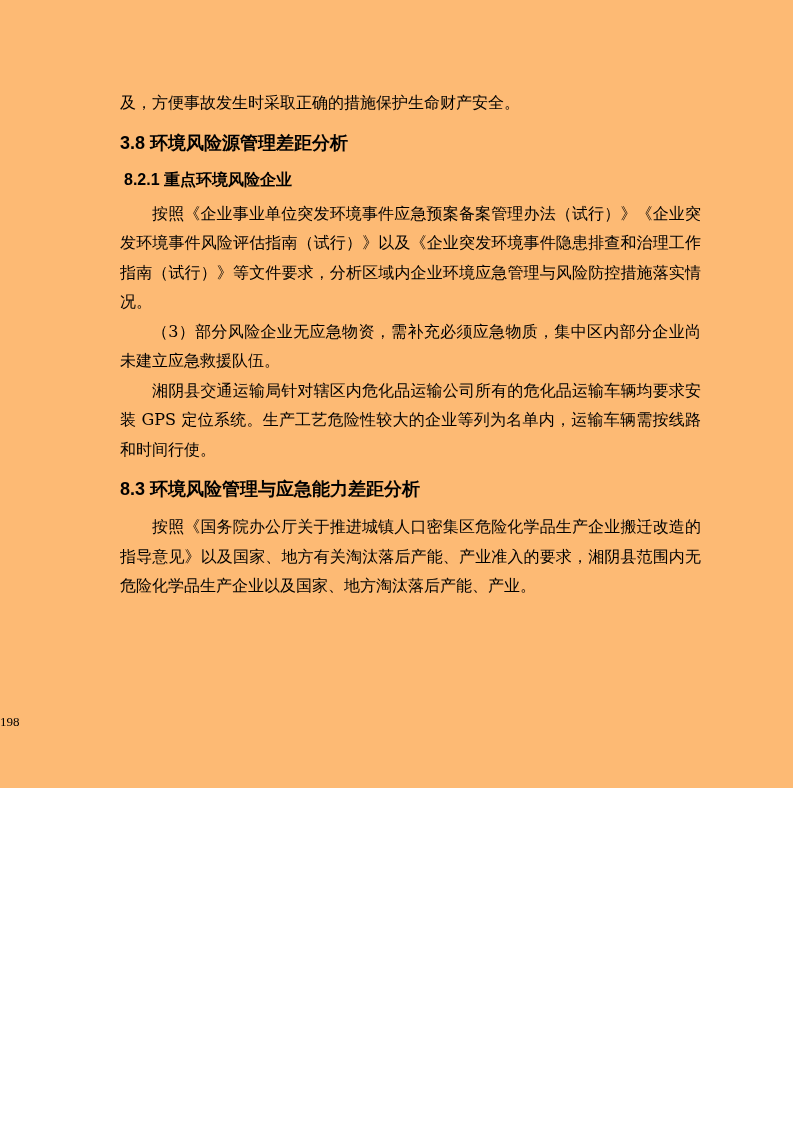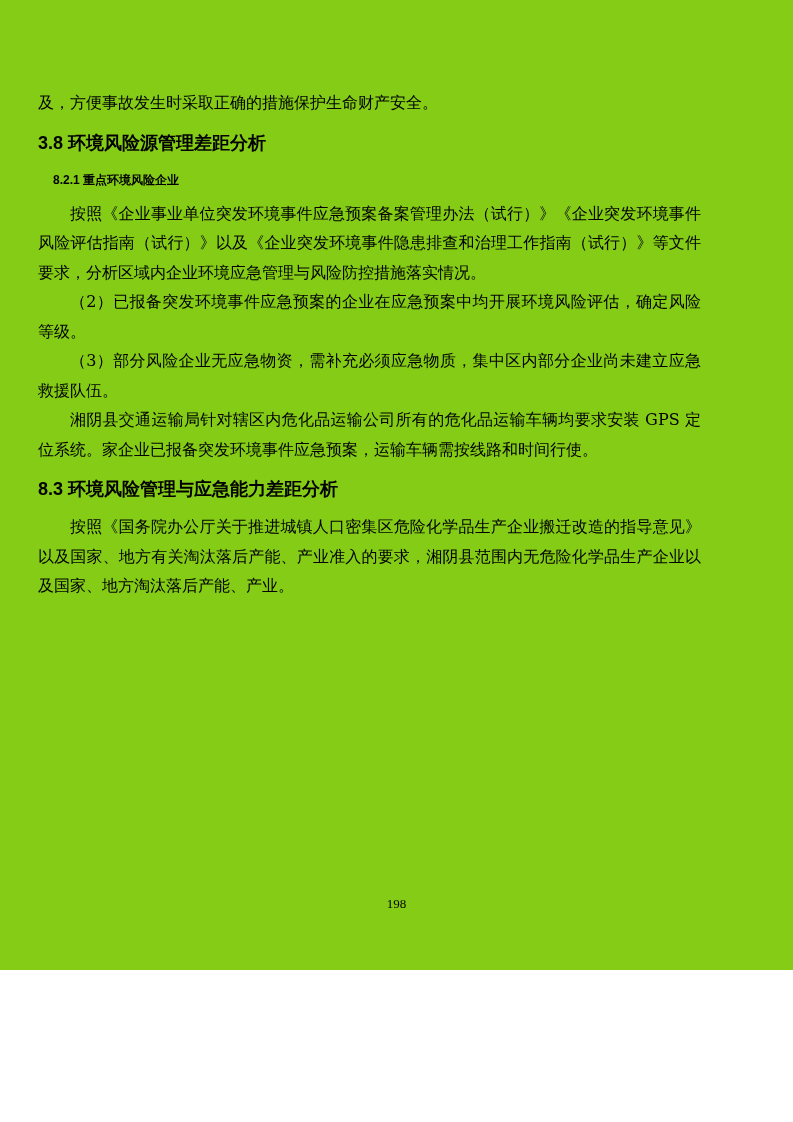--- a/index.html
+++ b/index.html
@@ -2,25 +2,25 @@
 <html><head>
   <meta charset="utf-8">
   <style>
     html, body {
       margin: 0;
       padding: 0;
       background: #ffffff;
     }
     .doc-page {
       width: 793px;
-      height: 970px;
-      background: #84cc16;
+      height: 788px;
+      background: #fdba74;
       position: relative;
       box-sizing: border-box;
-      padding: 88px 92px 0 38px;
+      padding: 88px 92px 0 120px;
       font-family: "DejaVu Serif", "Liberation Serif", serif;
       color: #000000;
       overflow: hidden;
     }
     .para {
       font-size: 16px;
       line-height: 29.5px;
       text-align: justify;
       margin: 0;
       text-indent: 2em;
@@ -31,57 +31,56 @@
     }
     .h2 {
       font-family: "Liberation Sans", "DejaVu Sans", sans-serif;
       font-size: 18px;
       font-weight: bold;
       line-height: 30px;
       margin: 10px 0 8px 0;
     }
     .h3 {
       font-family: "Liberation Sans", "DejaVu Sans", sans-serif;
-      font-size: 12px;
+      font-size: 16px;
       font-weight: bold;
       line-height: 28px;
-      margin: 7px 0 5px 15px;
+      margin: 7px 0 5px 4px;
     }
     .page-number {
       position: absolute;
       bottom: 58px;
       left: 0;
       width: 100%;
-      text-align: center;
+      text-align: left;
       font-size: 13px;
       font-family: "Liberation Serif", "DejaVu Serif", serif;
     }
   </style>
 </head>
 <body>
 
 <div class="doc-page">
 
   <p class="para noindent">及，方便事故发生时采取正确的措施保护生命财产安全。</p>
 
   <div class="h2">3.8 环境风险源管理差距分析</div>
 
   <div class="h3">8.2.1 重点环境风险企业</div>
 
   <p class="para">按照《企业事业单位突发环境事件应急预案备案管理办法（试行）》《企业突发环境事件风险评估指南（试行）》以及《企业突发环境事件隐患排查和治理工作指南（试行）》等文件要求，分析区域内企业环境应急管理与风险防控措施落实情况。</p>
 
 
-  <p class="para">（2）已报备突发环境事件应急预案的企业在应急预案中均开展环境风险评估，确定风险等级。</p>
 
   <p class="para">（3）部分风险企业无应急物资，需补充必须应急物质，集中区内部分企业尚未建立应急救援队伍。</p>
 
 
 
 
-  <p class="para">湘阴县交通运输局针对辖区内危化品运输公司所有的危化品运输车辆均要求安装 GPS 定位系统。家企业已报备突发环境事件应急预案，运输车辆需按线路和时间行使。</p>
+  <p class="para">湘阴县交通运输局针对辖区内危化品运输公司所有的危化品运输车辆均要求安装 GPS 定位系统。生产工艺危险性较大的企业等列为名单内，运输车辆需按线路和时间行使。</p>
 
   <div class="h2">8.3 环境风险管理与应急能力差距分析</div>
 
 
   <p class="para">按照《国务院办公厅关于推进城镇人口密集区危险化学品生产企业搬迁改造的指导意见》以及国家、地方有关淘汰落后产能、产业准入的要求，湘阴县范围内无危险化学品生产企业以及国家、地方淘汰落后产能、产业。</p>
 
   <div class="page-number">198</div>
 
 </div>
 

